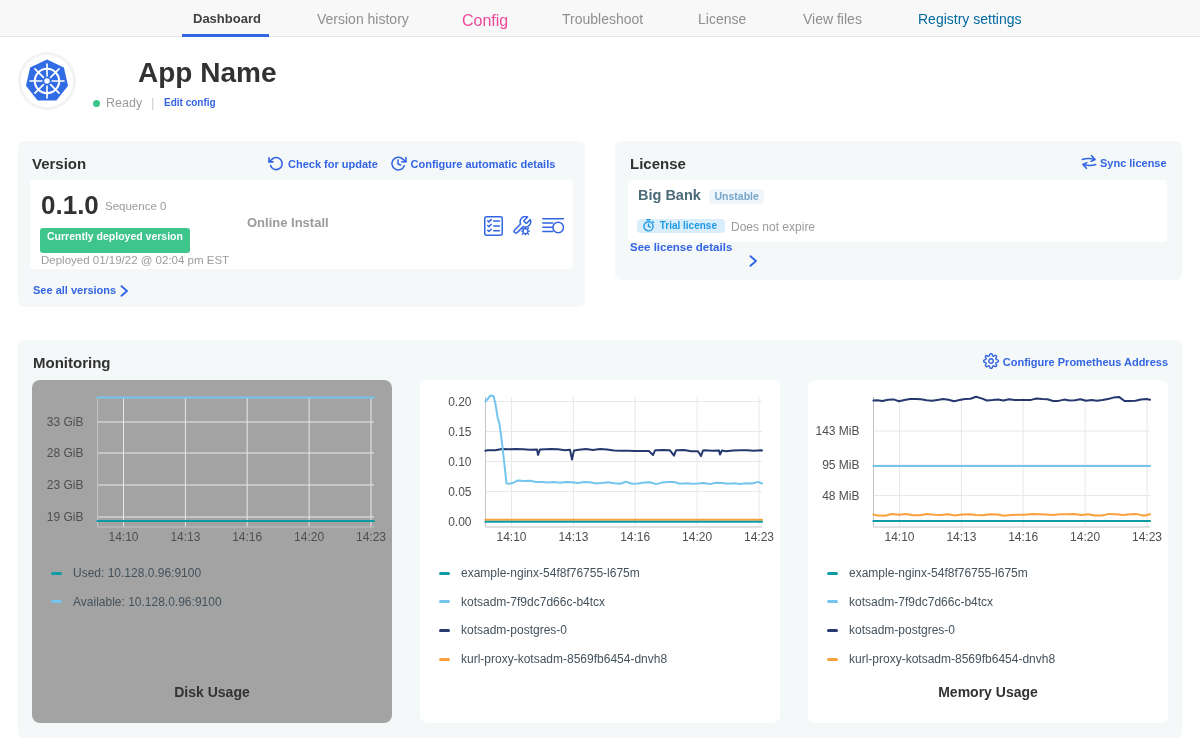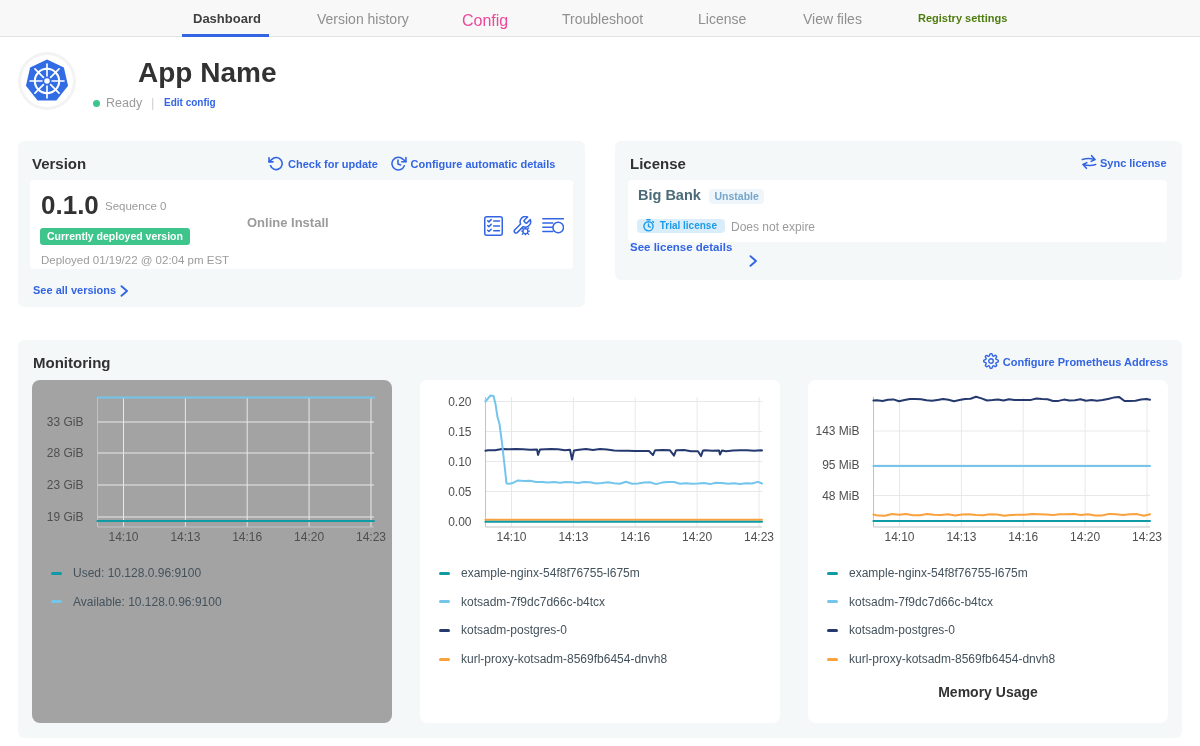--- a/index.html
+++ b/index.html
@@ -3,21 +3,21 @@
 *{margin:0;padding:0;box-sizing:border-box;} html,body{width:1200px;height:746px;background:#fff;font-family:"Liberation Sans",sans-serif;overflow:hidden;position:relative;}
 .abs{position:absolute;}
 </style></head><body>
 <div class="abs" style="left:0;top:0;width:1200px;height:37px;background:#f8f8f8;border-bottom:1px solid #e3e3e3;"></div>
 <div style="position:absolute;left:193px;top:12px;font-size:13px;font-weight:700;color:#3f3f3f;white-space:nowrap;line-height:1.1;">Dashboard</div>
 <div style="position:absolute;left:317px;top:11.5px;font-size:14px;font-weight:400;color:#8f8f8f;white-space:nowrap;line-height:1.1;">Version history</div>
 <div style="position:absolute;left:462px;top:11.5px;font-size:16px;font-weight:400;color:#ec4899;white-space:nowrap;line-height:1.1;">Config</div>
 <div style="position:absolute;left:562px;top:11.5px;font-size:14px;font-weight:400;color:#8f8f8f;white-space:nowrap;line-height:1.1;">Troubleshoot</div>
 <div style="position:absolute;left:698px;top:11.5px;font-size:14px;font-weight:400;color:#8f8f8f;white-space:nowrap;line-height:1.1;">License</div>
 <div style="position:absolute;left:803px;top:11.5px;font-size:14px;font-weight:400;color:#8f8f8f;white-space:nowrap;line-height:1.1;">View files</div>
-<div style="position:absolute;left:918px;top:11.5px;font-size:11px;font-weight:700;color:#4d7c0f;white-space:nowrap;line-height:1.1;">Registry settings</div>
+<div style="position:absolute;left:918px;top:11.5px;font-size:14px;font-weight:400;color:#0369a1;white-space:nowrap;line-height:1.1;">Registry settings</div>
 <div class="abs" style="left:182px;top:34px;width:87px;height:3px;background:#3365e3;"></div>
 <div class="abs" style="left:21px;top:55px;width:52px;height:52px;border-radius:50%;background:#fff;box-shadow:0 0 0 3px #f3f3f3;"></div>
 <svg class="abs" style="left:24px;top:58px;" width="46" height="46" viewBox="0 0 100 100">
 <polygon points="50,3 86.7,20.7 95.8,60.4 70.4,92.4 29.6,92.4 4.2,60.4 13.3,20.7" fill="#326ce5"></polygon>
 <g stroke="#fff" stroke-width="3.6" stroke-linecap="round">
 <line x1="50.0" y1="39.0" x2="50.0" y2="13.0"></line>
 <line x1="57.8" y1="42.2" x2="76.2" y2="23.8"></line>
 <line x1="61.0" y1="50.0" x2="87.0" y2="50.0"></line>
 <line x1="57.8" y1="57.8" x2="76.2" y2="76.2"></line>
 <line x1="50.0" y1="61.0" x2="50.0" y2="87.0"></line>
@@ -42,21 +42,21 @@
 <div style="position:absolute;left:288px;top:157.5px;font-size:11px;font-weight:700;color:#3365e3;white-space:nowrap;line-height:1.1;">Check for update</div>
 <div class="abs" style="left:390px;top:155px;"><svg width="17" height="17" viewBox="0 0 24 24" fill="none" stroke="#3365e3" stroke-width="2.2" stroke-linecap="round" stroke-linejoin="round">
       <path d="M20.2 15.2a9 9 0 1 1-2-9.4L22.5 9.5"></path>
       <polyline points="22.5 3.5 22.5 9.5 16.5 9.5"></polyline>
       <polyline points="11.3 7.2 11.3 12.6 15 14.2"></polyline>
     </svg></div>
 <div style="position:absolute;left:410.5px;top:157.5px;font-size:11px;font-weight:700;color:#3365e3;white-space:nowrap;line-height:1.1;">Configure automatic details</div>
 <div class="abs" style="left:30px;top:180px;width:543px;height:89px;background:#fff;border-radius:4px;"></div>
 <div style="position:absolute;left:41px;top:191px;font-size:26px;font-weight:700;color:#323232;white-space:nowrap;line-height:1.1;">0.1.0</div>
 <div style="position:absolute;left:105px;top:199.5px;font-size:11.5px;font-weight:400;color:#9b9b9b;white-space:nowrap;line-height:1.1;">Sequence 0</div>
-<div style="position:absolute;left:40px;top:227.6px;font-size:10.5px;font-weight:700;color:#fff;white-space:nowrap;line-height:1.1;background:#3dc58c;border-radius:3px;padding:0 7px;height:17px;line-height:17.4px;">Currently deployed version</div>
+<div style="position:absolute;left:40px;top:227.6px;font-size:10.5px;font-weight:700;color:#fff;white-space:nowrap;line-height:1.1;background:#3dc58c;border-radius:3px;padding:0 7px;height:25px;line-height:17.4px;">Currently deployed version</div>
 <div style="position:absolute;left:41px;top:253.5px;font-size:11.5px;font-weight:500;color:#9b9b9b;white-space:nowrap;line-height:1.1;">Deployed 01/19/22 @ 02:04 pm EST</div>
 <div style="position:absolute;left:247px;top:216px;font-size:13px;font-weight:700;color:#9b9b9b;white-space:nowrap;line-height:1.1;">Online Install</div>
 <div class="abs" style="left:484px;top:216px;"><svg width="80" height="20" viewBox="0 0 80 20" fill="none" stroke="#3365e3" stroke-width="1.5" stroke-linecap="round" stroke-linejoin="round">
 <rect x="0.75" y="0.75" width="17.5" height="18.5" rx="2"></rect>
 <polyline points="3.7 4.7 4.9 5.9 7.2 3.6"></polyline>
       <line x1="9.7" y1="5.1" x2="15.5" y2="5.1"></line>
 <polyline points="3.7 9.5 4.9 10.7 7.2 8.4"></polyline>
       <line x1="9.7" y1="9.9" x2="15.5" y2="9.9"></line>
 <polyline points="3.7 14.3 4.9 15.5 7.2 13.2"></polyline>
       <line x1="9.7" y1="14.7" x2="15.5" y2="14.7"></line>
@@ -139,20 +139,21 @@
       <path d="M65.4,141 L342,141" fill="none" stroke="#0f9ba5" stroke-width="2" stroke-linejoin="round" stroke-linecap="round"></path>
     </svg>
     <div style="position:absolute;left:19px;top:185px;height:16px;display:flex;align-items:center;">
       <span style="width:11px;height:3px;border-radius:1.5px;background:#0f9ba5;margin-right:11px;"></span>
       <span style="font-size:12px;color:#44525c;">Used: 10.128.0.96:9100</span>
     </div>
     <div style="position:absolute;left:19px;top:213.7px;height:16px;display:flex;align-items:center;">
       <span style="width:11px;height:3px;border-radius:1.5px;background:#73c5ec;margin-right:11px;"></span>
       <span style="font-size:12px;color:#44525c;">Available: 10.128.0.96:9100</span>
     </div>
+    <div style="position:absolute;left:0;top:304px;width:100%;text-align:center;font-size:14px;font-weight:700;color:#323232;">Disk Usage</div>
   </div>
 <div class="abs" style="left:420px;top:380px;width:360px;height:343px;background:#fff;border-radius:8px;">
     <svg style="position:absolute;left:0;top:0;" width="360" height="175" viewBox="0 0 360 175">
       <line x1="91.5" y1="17" x2="91.5" y2="147" stroke="#e8e8e8" stroke-width="1"></line>
       <line x1="153.4" y1="17" x2="153.4" y2="147" stroke="#e8e8e8" stroke-width="1"></line>
       <line x1="215.2" y1="17" x2="215.2" y2="147" stroke="#e8e8e8" stroke-width="1"></line>
       <line x1="277.1" y1="17" x2="277.1" y2="147" stroke="#e8e8e8" stroke-width="1"></line>
       <line x1="339.0" y1="17" x2="339.0" y2="147" stroke="#e8e8e8" stroke-width="1"></line>
       <line x1="65.5" y1="21.5" x2="342" y2="21.5" stroke="#e8e8e8" stroke-width="1"></line>
       <text x="51.5" y="25.5" font-size="12" fill="#4f4f4f" text-anchor="end">0.20</text>

